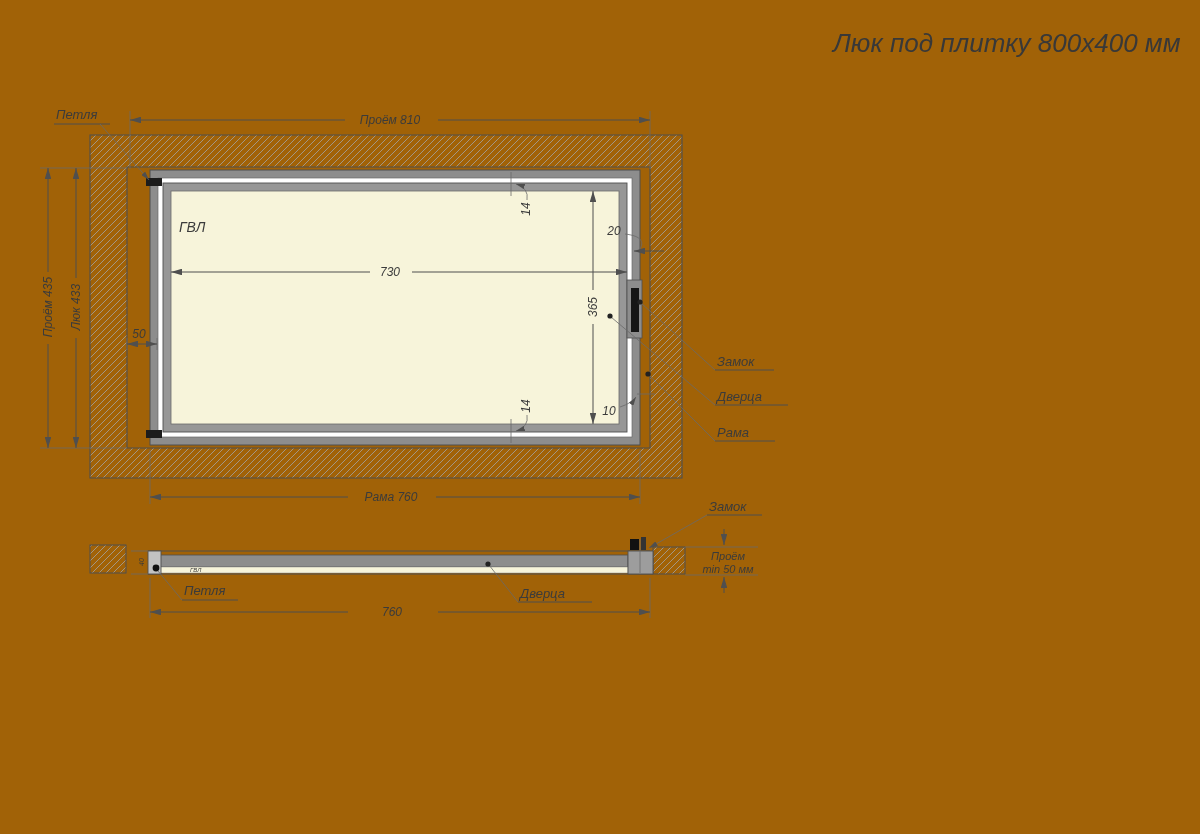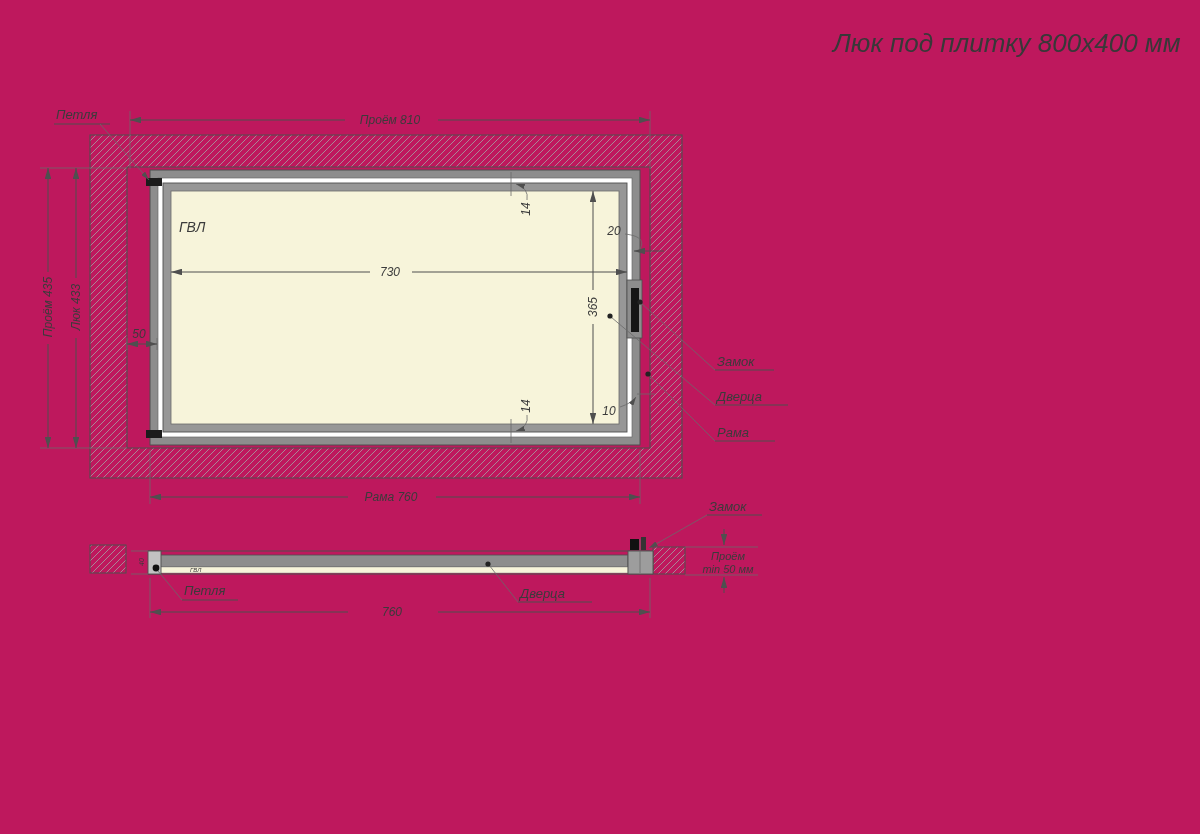--- a/index.html
+++ b/index.html
@@ -1,16 +1,16 @@
 <!DOCTYPE html>
 <html><head>
 <meta charset="utf-8">
 <style>
   html,body{margin:0;padding:0;background:#ffffff;}
-  .page{position:relative;width:1200px;height:834px;background:#be185d;overflow:hidden;
+  .page{position:relative;width:1200px;height:834px;background:#a16207;overflow:hidden;
         font-family:"Liberation Sans",sans-serif;}
   svg{position:absolute;left:0;top:0;}
   svg text{font-family:"Liberation Sans",sans-serif;font-style:italic;fill:#3b3b3b;}
   .big{font-size:26px;fill:#383838;}
   .dim{font-size:12px;}
   .lbl{font-size:13px;}
   .s11{font-size:11px;}
   .gvl{font-size:14px;}
   .tiny7{font-size:7px;}
   .tiny6{font-size:6px;}

